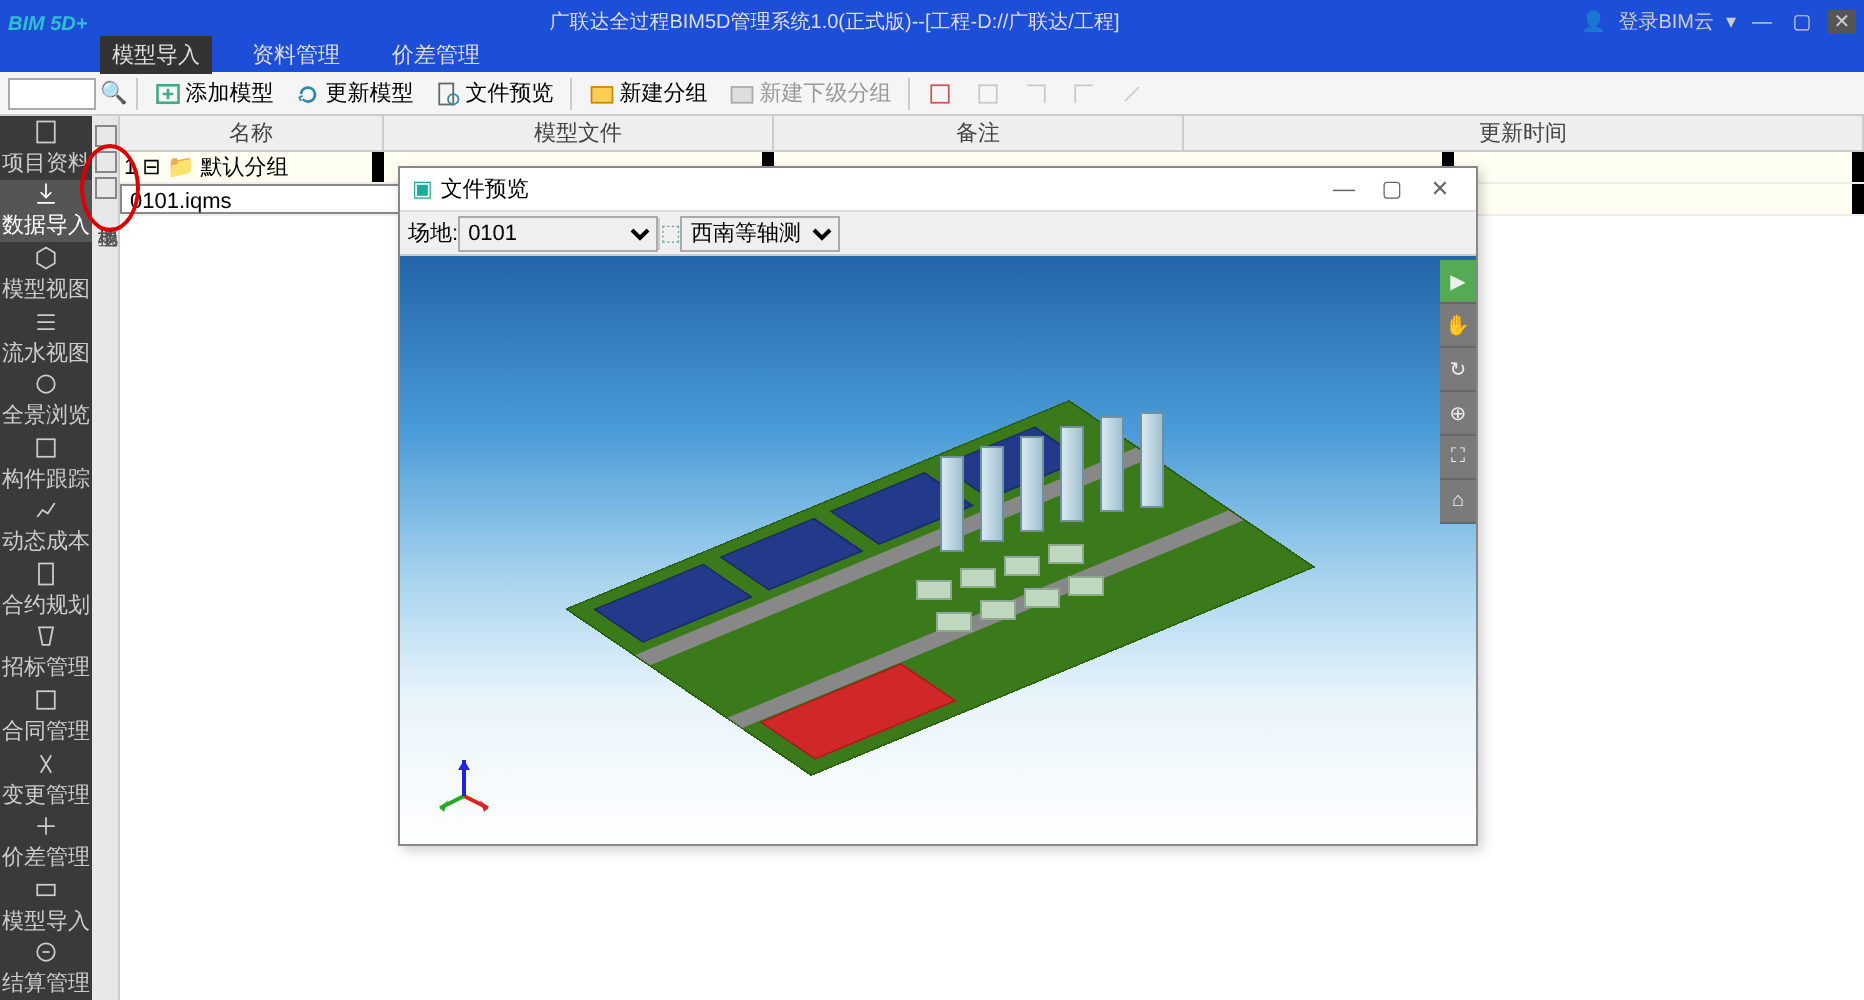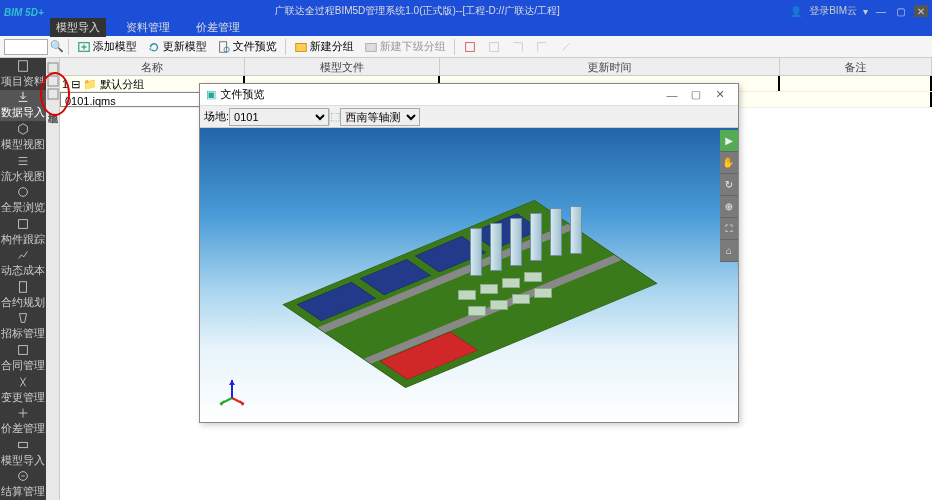--- a/index.html
+++ b/index.html
@@ -24,23 +24,23 @@
 .sb-item{height:32px;display:flex;flex-direction:column;align-items:center;justify-content:center;color:#ccc;font-size:9px;gap:1px;}
 .sb-item.active{background:#555;color:#fff;}
 .sb-item svg{width:14px;height:14px;}
 .vstrip{width:14px;background:#e8e8e8;border-right:1px solid #ccc;display:flex;flex-direction:column;align-items:center;padding-top:4px;gap:1px;}
 .vstrip .vs-ic{width:12px;height:12px;}
 .vstrip .vlabel{writing-mode:vertical-rl;font-size:10px;color:#555;margin-top:4px;}
 .content{flex:1;display:flex;flex-direction:column;background:#fff;}
 .grid-head{height:18px;background:#eee;border-bottom:1px solid #ccc;display:flex;}
 .gh-cell{border-right:1px solid #ccc;text-align:center;line-height:18px;color:#444;}
 .grid-row{height:16px;display:flex;border-bottom:1px solid #eee;}
-.gr-cell{border-right:2px solid #000000;line-height:16px;padding-left:4px;}
+.gr-cell{border-right:6px solid #000000;line-height:16px;padding-left:4px;}
 .grid-row.sel{background:#fffff2;}
-.tree-col{width:185px;}
+.tree-col{width:132px;}
 .file-col{width:195px;}
 .time-col{width:340px;}
 .note-col{flex:1;}
 .annot{position:absolute;left:40px;top:72px;width:30px;height:44px;border:2px solid #d00;border-radius:50%;pointer-events:none;}
 .preview{position:absolute;left:199px;top:83px;width:540px;height:340px;background:#fff;border:1px solid #888;box-shadow:2px 2px 6px rgba(0,0,0,0.2);display:flex;flex-direction:column;}
 .pv-title{height:22px;background:#fff;border-bottom:1px solid #ddd;display:flex;align-items:center;padding:0 6px;}
 .pv-title .t{flex:1;font-size:11px;}
 .pv-title .wb{width:24px;text-align:center;color:#666;}
 .pv-tool{height:22px;background:#f0f0f0;border-bottom:1px solid #ccc;display:flex;align-items:center;padding:0 4px;gap:0;}
 .pv-tool select{height:18px;font-size:11px;border:1px solid #aaa;}
@@ -242,22 +242,22 @@
     <svg class="vs-ic" viewBox="0 0 12 12">
         <rect x="1" y="1" width="10" height="10" fill="none" stroke="#888"></rect>
       </svg>
     <span class="vlabel">场地模型</span>
   </div>
 
   <div class="content">
     <div class="grid-head">
       <div class="gh-cell tree-col">名称</div>
       <div class="gh-cell file-col">模型文件</div>
+      <div class="gh-cell note-col">备注</div>
       <div class="gh-cell time-col">更新时间</div>
-      <div class="gh-cell note-col">备注</div>
     </div>
     <div class="grid-row sel">
       <div class="gr-cell tree-col" style="padding-left:2px">1 ⊟ 📁 <span>默认分组</span></div>
       <div class="gr-cell file-col"></div>
         <div class="gr-cell time-col"></div>
         <div class="gr-cell note-col"></div>
     </div>
     <div class="grid-row sel">
       <div class="gr-cell file-col" style="border:1px solid #888;background:#fff">0101.iqms</div>
       <div class="gr-cell time-col">2020-04-15</div>

